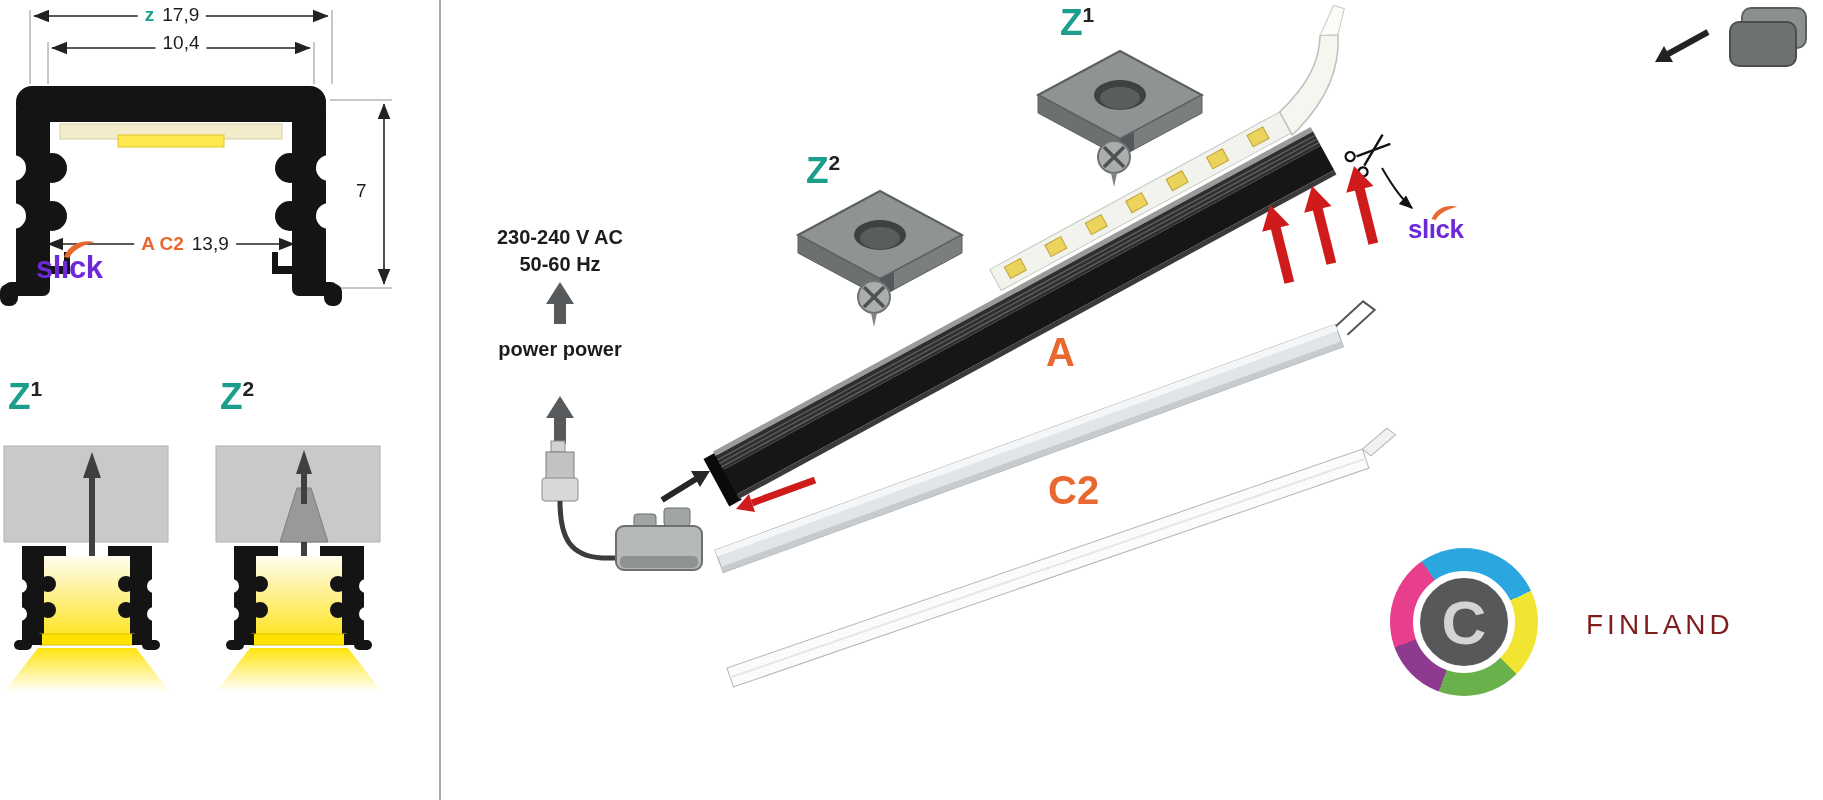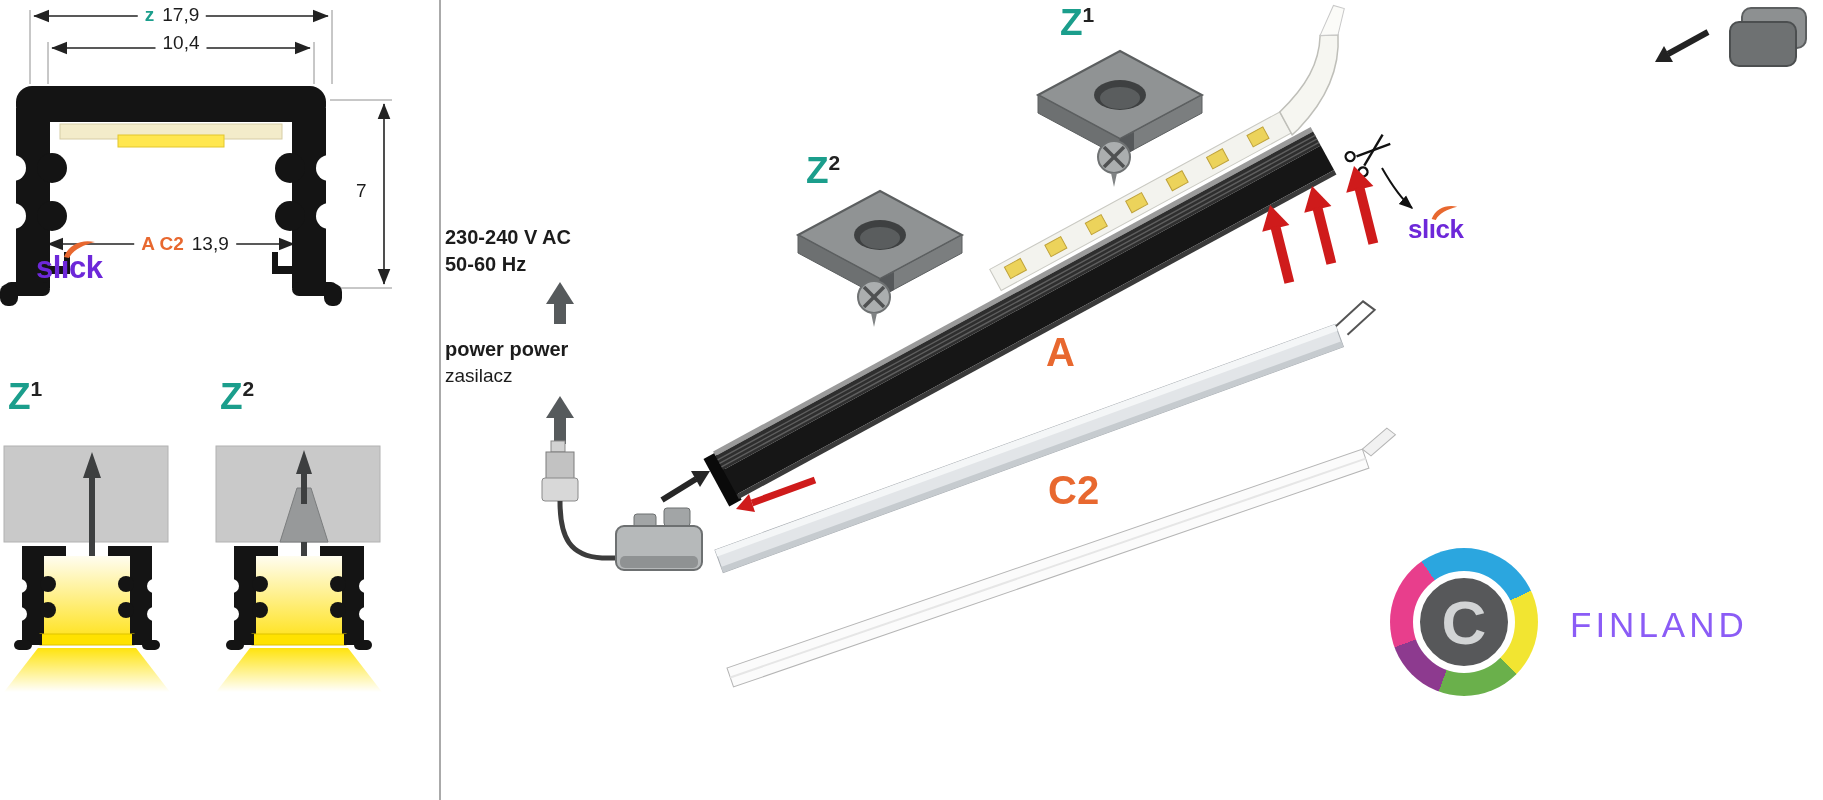--- a/index.html
+++ b/index.html
@@ -15,31 +15,31 @@
   .lbl{position:absolute;white-space:nowrap}
   .dimlbl{font-size:19px;background:#fff;padding:0 7px;transform:translateX(-50%);
           display:flex;gap:8px;align-items:baseline}
   .teal{color:var(--teal);font-weight:700}
   .orangetxt{color:var(--orange);font-weight:700}
   .zlabel{position:absolute;font-size:37px;font-weight:700;color:var(--teal);line-height:1}
   .zsup{font-size:21px;color:#222;font-weight:700;vertical-align:super}
   .brand{position:absolute;font-weight:700;color:#6d28d9;letter-spacing:-0.5px;line-height:1}
   .brand .swoosh{position:absolute}
   .partlbl{position:absolute;font-size:40px;font-weight:700;color:var(--orange)}
-  .pwr{position:absolute;width:230px;line-height:1.35}
+  .pwr{position:absolute;width:230px;text-align:center;line-height:1.35}
   .pwr .b{font-weight:700;font-size:20px}
   .pwr .r{font-size:19px}
   .logo{position:absolute;display:flex;align-items:center;gap:18px}
   .logo-ring{width:148px;height:148px;border-radius:50%;display:flex;align-items:center;justify-content:center;
     background:conic-gradient(#2ba6df 0deg 65deg,#f2e531 65deg 135deg,#6ab04b 135deg 200deg,
                #8d3a8f 200deg 250deg,#e83e8c 250deg 325deg,#2ba6df 325deg 360deg)}
   .logo-disc{width:102px;height:102px;border-radius:50%;background:#57585a;border:7px solid #fff;
     display:flex;align-items:center;justify-content:center;font-size:62px;font-weight:700;color:#d2d4d5}
   .logo-line1{font-size:34px;letter-spacing:5px;color:#6f6f6f;font-weight:600}
-  .logo-line2{font-size:35px;letter-spacing:4px;color:#8b5cf6;margin-top:5px;margin-left:14px}
+  .logo-line2{font-size:28px;letter-spacing:4px;color:#7f1d1d;margin-top:5px;margin-left:30px}
 </style>
 </head>
 <body>
 
 <div id="canvas">
 
   <svg id="art" width="1823" height="800" viewBox="0 0 1823 800">
     <defs>
       <marker id="ah" viewBox="0 0 10 10" refX="9.5" refY="5" markerWidth="10" markerHeight="10" orient="auto-start-reverse">
         <path d="M0,1 L10,5 L0,9 Z" fill="#222"></path>
@@ -290,21 +290,20 @@
   <div class="zlabel" style="left:1060px;top:4px">
     <span>Z</span><span class="zsup">1</span>
   </div>
 
   <div class="pwr" style="left:445px;top:224px">
     <div class="b">230-240 V AC</div>
     <div class="b">50-60 Hz</div>
   </div>
   <div class="pwr" style="left:445px;top:336px">
     <div class="b">power power</div>
-    <div class="r">zasilacz</div>
   </div>
 
   <div class="partlbl" style="left:1046px;top:330px">A</div>
   <div class="partlbl" style="left:1048px;top:468px">C2</div>
 
   <div class="brand" style="left:1408px;top:216px;font-size:26px">
     <svg class="swoosh" style="left:22px;top:-12px" width="28" height="17" viewBox="0 0 34 20">
       <path d="M2,18 C7,5 20,0 33,3 C21,6 11,11 7,19 Z" fill="#e8682f"></path>
     </svg><span>sl</span><span>ı</span><span>ck</span>
   </div>

